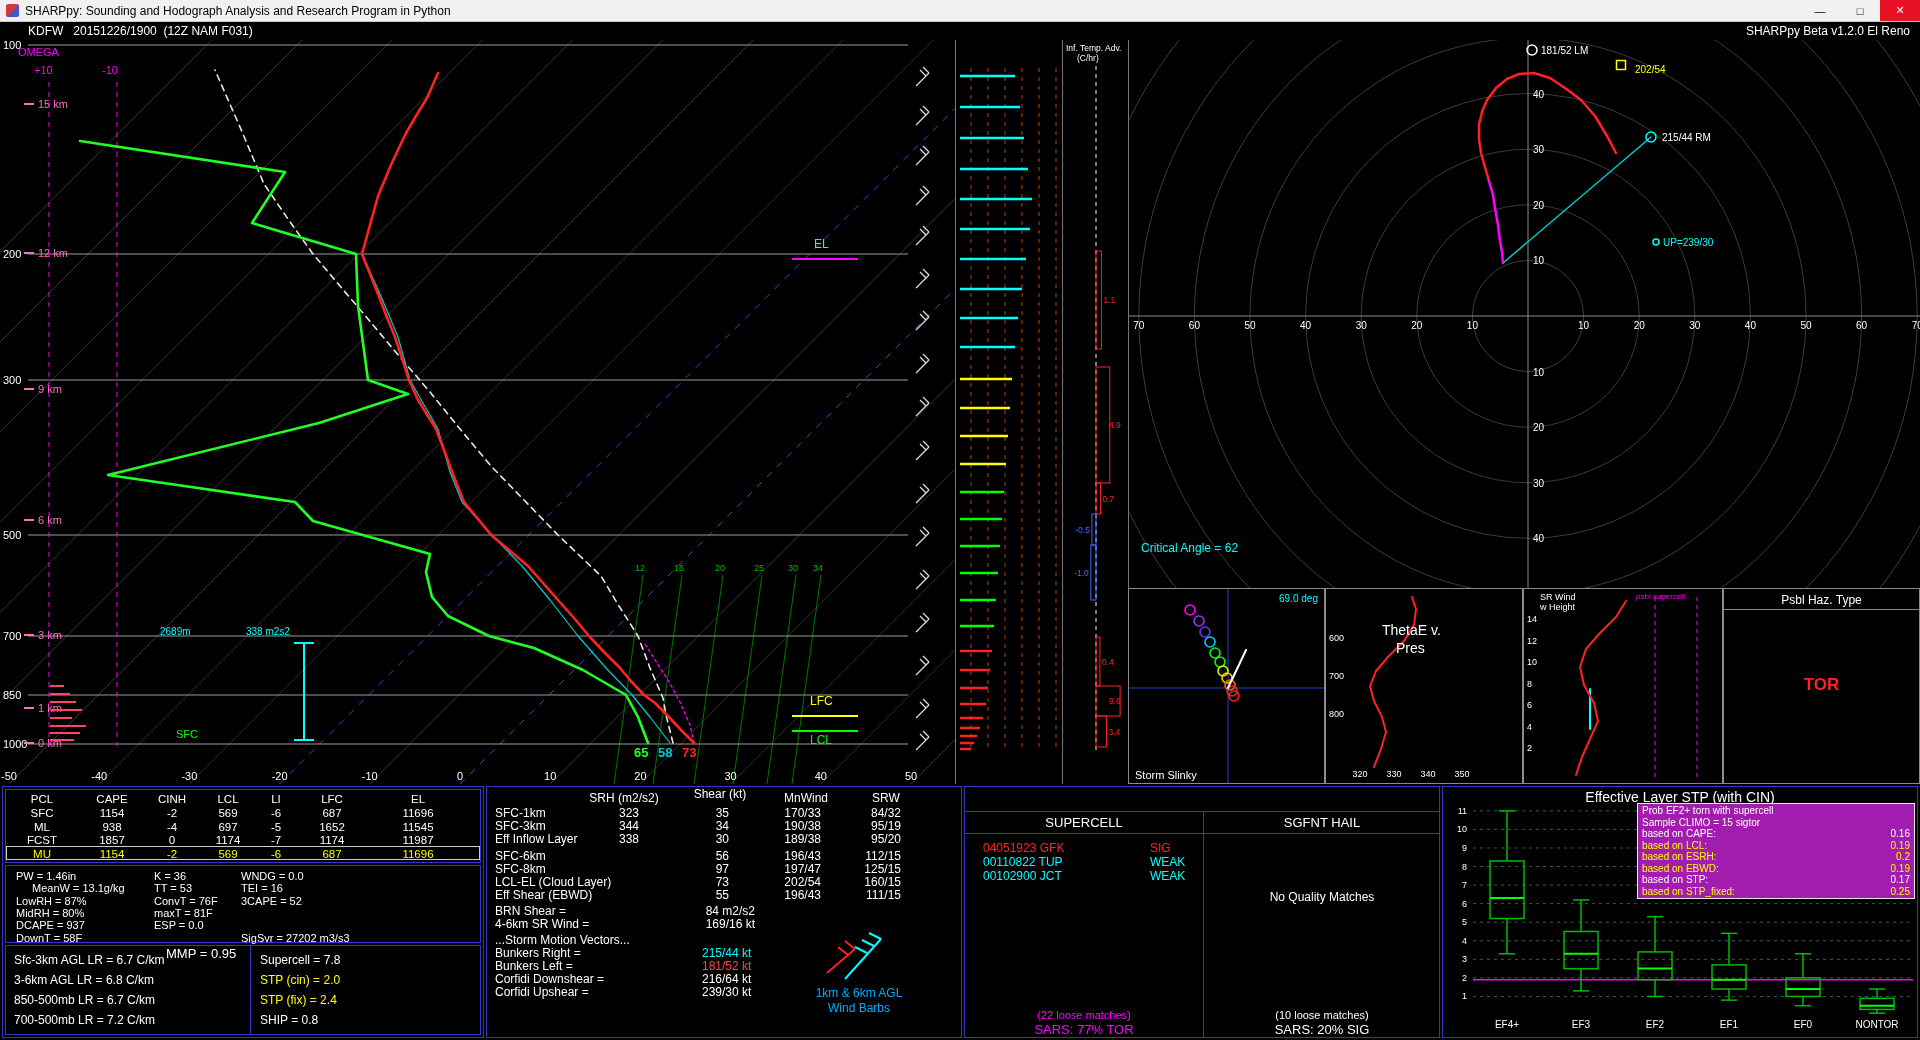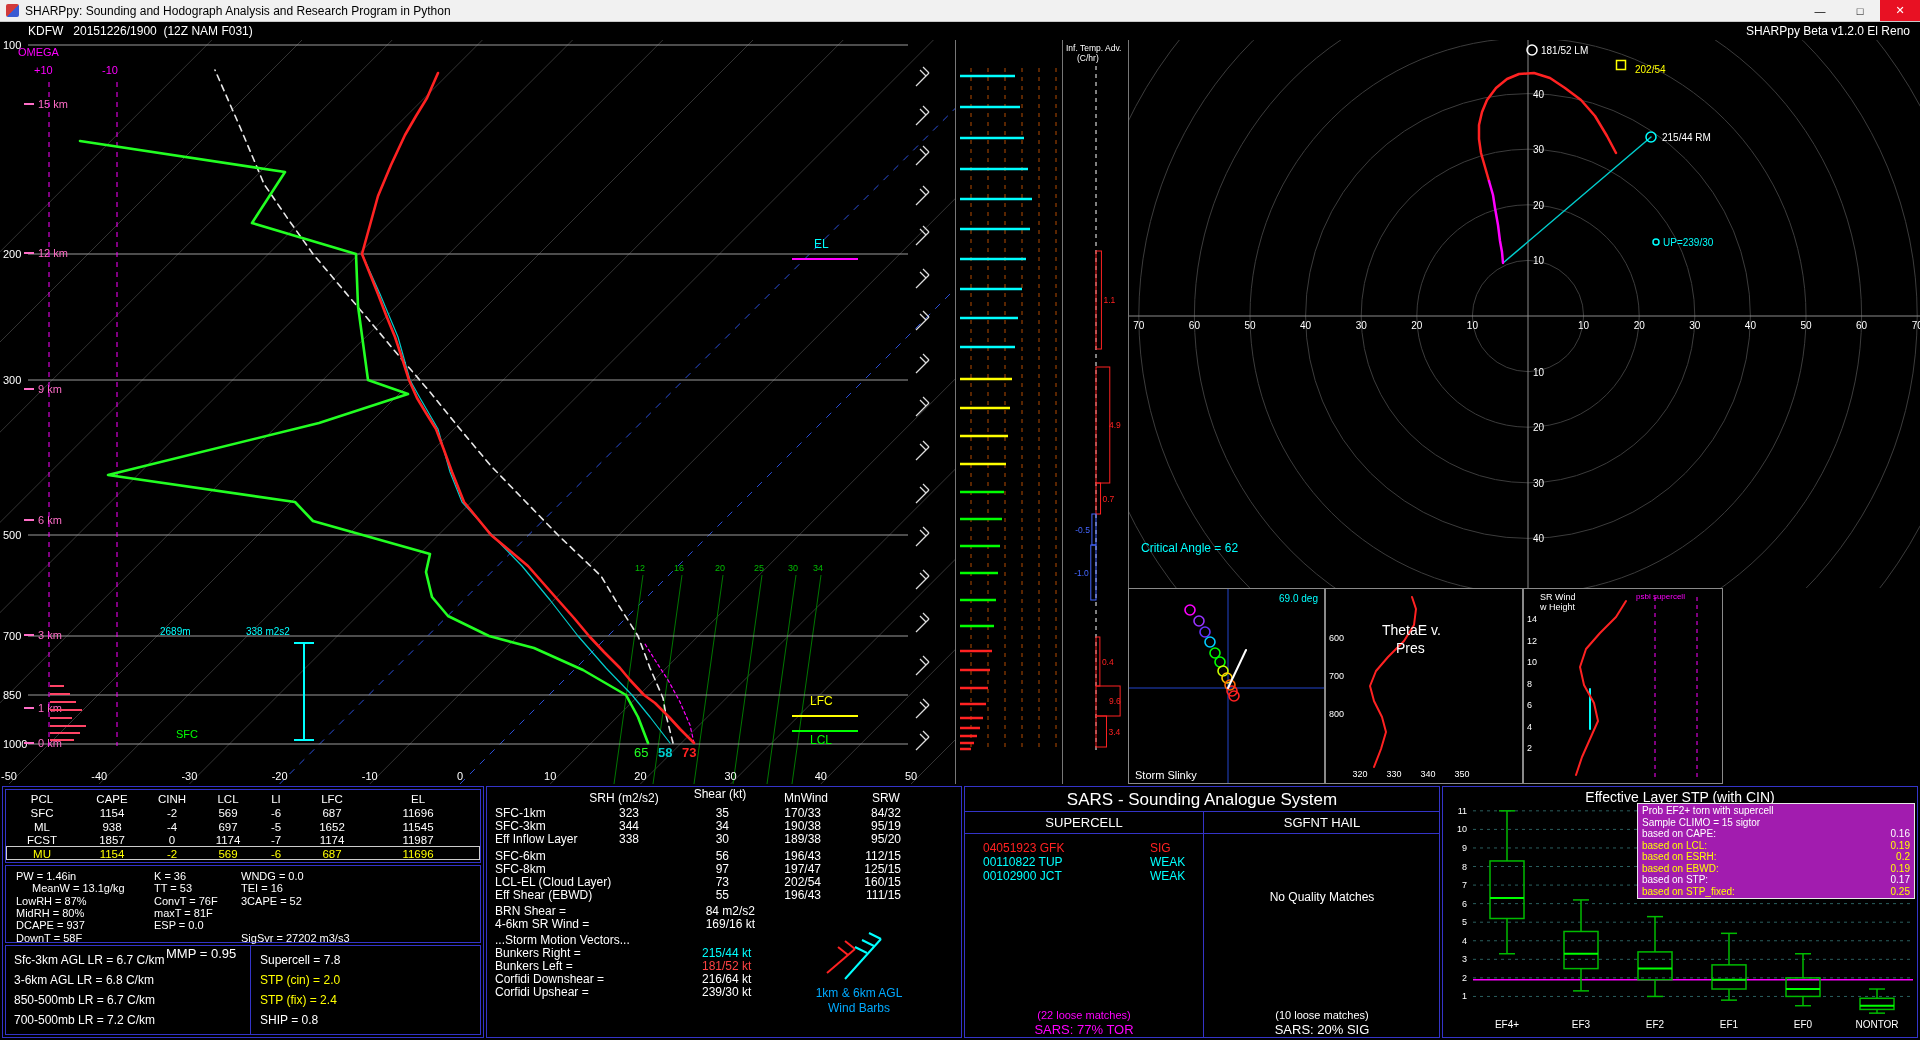--- a/index.html
+++ b/index.html
@@ -208,21 +208,21 @@
         </svg>
       <div class="ov" style="left:18px;top:6px;color:#ff00ff">OMEGA</div>
       <div class="ov" style="left:34px;top:24px;color:#ff00ff">+10</div>
       <div class="ov" style="left:102px;top:24px;color:#ff00ff">-10</div>
       <div class="ov" style="left:814px;top:198px;color:#00ffff;font-size:12px">EL</div>
       <div class="ov" style="left:810px;top:655px;color:#ffff00;font-size:12px">LFC</div>
       <div class="ov" style="left:810px;top:694px;color:#00ff00;font-size:12px">LCL</div>
       <div class="ov" style="left:176px;top:688px;color:#00ff00">SFC</div>
       <div class="ov" style="left:160px;top:586px;color:#00ffff;font-size:10px">2689m</div>
       <div class="ov" style="left:246px;top:586px;color:#00ffff;font-size:10px">338 m2s2</div>
-      <div class="ov" style="left:634px;top:706px;color:#22ff22;font-size:13px;font-weight:normal">65</div>
+      <div class="ov" style="left:634px;top:706px;color:#22ff22;font-size:13px;font-weight:bold">65</div>
       <div class="ov" style="left:658px;top:706px;color:#00cccc;font-size:13px;font-weight:bold">58</div>
       <div class="ov" style="left:682px;top:706px;color:#ff2222;font-size:13px;font-weight:bold">73</div>
     </div>
 
     <div id="windstrip">
       <svg id="windstrip-svg" width="106" height="744">
           <line x1="15" y1="28" x2="15" y2="712" stroke="#b34a00" stroke-width="1" stroke-dasharray="4,5"></line>
           <line x1="32" y1="28" x2="32" y2="712" stroke="#b34a00" stroke-width="1" stroke-dasharray="4,5"></line>
           <line x1="49" y1="28" x2="49" y2="712" stroke="#b34a00" stroke-width="1" stroke-dasharray="4,5"></line>
           <line x1="66" y1="28" x2="66" y2="712" stroke="#b34a00" stroke-width="1" stroke-dasharray="4,5"></line>
@@ -383,20 +383,25 @@
           <line x1="131" y1="8" x2="131" y2="188" stroke="#ff00ff" stroke-width="1" stroke-dasharray="4,4"></line>
           <line x1="173" y1="8" x2="173" y2="188" stroke="#ff00ff" stroke-width="1" stroke-dasharray="4,4"></line>
           <polyline points="66,100 66,140" fill="none" stroke="#00ffff" stroke-width="2" stroke-linejoin="round" stroke-linecap="round"></polyline>
           <polyline points="52,186 58,168 66,150 74,132 70,114 60,96 56,78 62,60 76,44 92,28 102,12" fill="none" stroke="#ff2222" stroke-width="2" stroke-linejoin="round" stroke-linecap="round"></polyline>
         </svg>
       <div class="ov" style="left:16px;top:4px;color:#fff;font-size:9px">SR Wind</div>
       <div class="ov" style="left:16px;top:14px;color:#fff;font-size:9px">w Height</div>
       <div class="ov" style="left:112px;top:4px;color:#ff00ff;font-size:8px">psbl supercell</div>
     </div>
 
+    <div id="hazard" class="mini">
+      <div id="hazard-title">Psbl Haz. Type</div>
+      <div id="hazard-line"></div>
+      <div id="hazard-value">TOR</div>
+    </div>
   </div>
 
   <div id="bottom">
     <div id="p-thermo" class="panel">
       <div id="pcl-box" class="bluebox" style="left:2px;top:2px;width:476px;height:74px">
           <div style="position:absolute;left:36px;top:3px;transform:translateX(-50%);color:#ffffff;font-size:11.5px;white-space:pre;">PCL</div>
           <div style="position:absolute;left:106px;top:3px;transform:translateX(-50%);color:#ffffff;font-size:11.5px;white-space:pre;">CAPE</div>
           <div style="position:absolute;left:166px;top:3px;transform:translateX(-50%);color:#ffffff;font-size:11.5px;white-space:pre;">CINH</div>
           <div style="position:absolute;left:222px;top:3px;transform:translateX(-50%);color:#ffffff;font-size:11.5px;white-space:pre;">LCL</div>
           <div style="position:absolute;left:270px;top:3px;transform:translateX(-50%);color:#ffffff;font-size:11.5px;white-space:pre;">LI</div>
@@ -522,21 +527,20 @@
         <div style="position:absolute;left:215px;top:159px;color:#00ffff;font-size:12px;white-space:pre;">215/44 kt</div>
         <div style="position:absolute;left:8px;top:172px;color:#ffffff;font-size:12px;white-space:pre;">Bunkers Left =</div>
         <div style="position:absolute;left:215px;top:172px;color:#ff4444;font-size:12px;white-space:pre;">181/52 kt</div>
         <div style="position:absolute;left:8px;top:185px;color:#ffffff;font-size:12px;white-space:pre;">Corfidi Downshear =</div>
         <div style="position:absolute;left:215px;top:185px;color:#ffffff;font-size:12px;white-space:pre;">216/64 kt</div>
         <div style="position:absolute;left:8px;top:198px;color:#ffffff;font-size:12px;white-space:pre;">Corfidi Upshear =</div>
         <div style="position:absolute;left:215px;top:198px;color:#ffffff;font-size:12px;white-space:pre;">239/30 kt</div>
       </div>
 
     <div id="p-sars" class="panel">
-      <div id="sars-title">SARS - Sounding Analogue System</div>
       <div class="hline" style="left:0;top:24px;width:474px"></div>
       <div class="vline" style="left:238px;top:24px;height:226px"></div>
       <div class="hline" style="left:0;top:46px;width:474px"></div>
       <div class="ov" style="left:119px;top:29px;transform:translateX(-50%);font-size:13px;color:#fff">SUPERCELL</div>
       <div class="ov" style="left:357px;top:29px;transform:translateX(-50%);font-size:13px;color:#fff">SGFNT HAIL</div>
       <div id="sars-matches"></div>
       <div class="ov" style="left:357px;top:104px;transform:translateX(-50%);font-size:12px;color:#fff">No Quality Matches</div>
       <div class="ov" style="left:119px;top:222px;transform:translateX(-50%);font-size:11px;color:#ff00ff">(22 loose matches)</div>
       <div class="ov" style="left:119px;top:236px;transform:translateX(-50%);font-size:13px;color:#ff00ff">SARS: 77% TOR</div>
       <div class="ov" style="left:357px;top:222px;transform:translateX(-50%);font-size:11px;color:#fff">(10 loose matches)</div>

